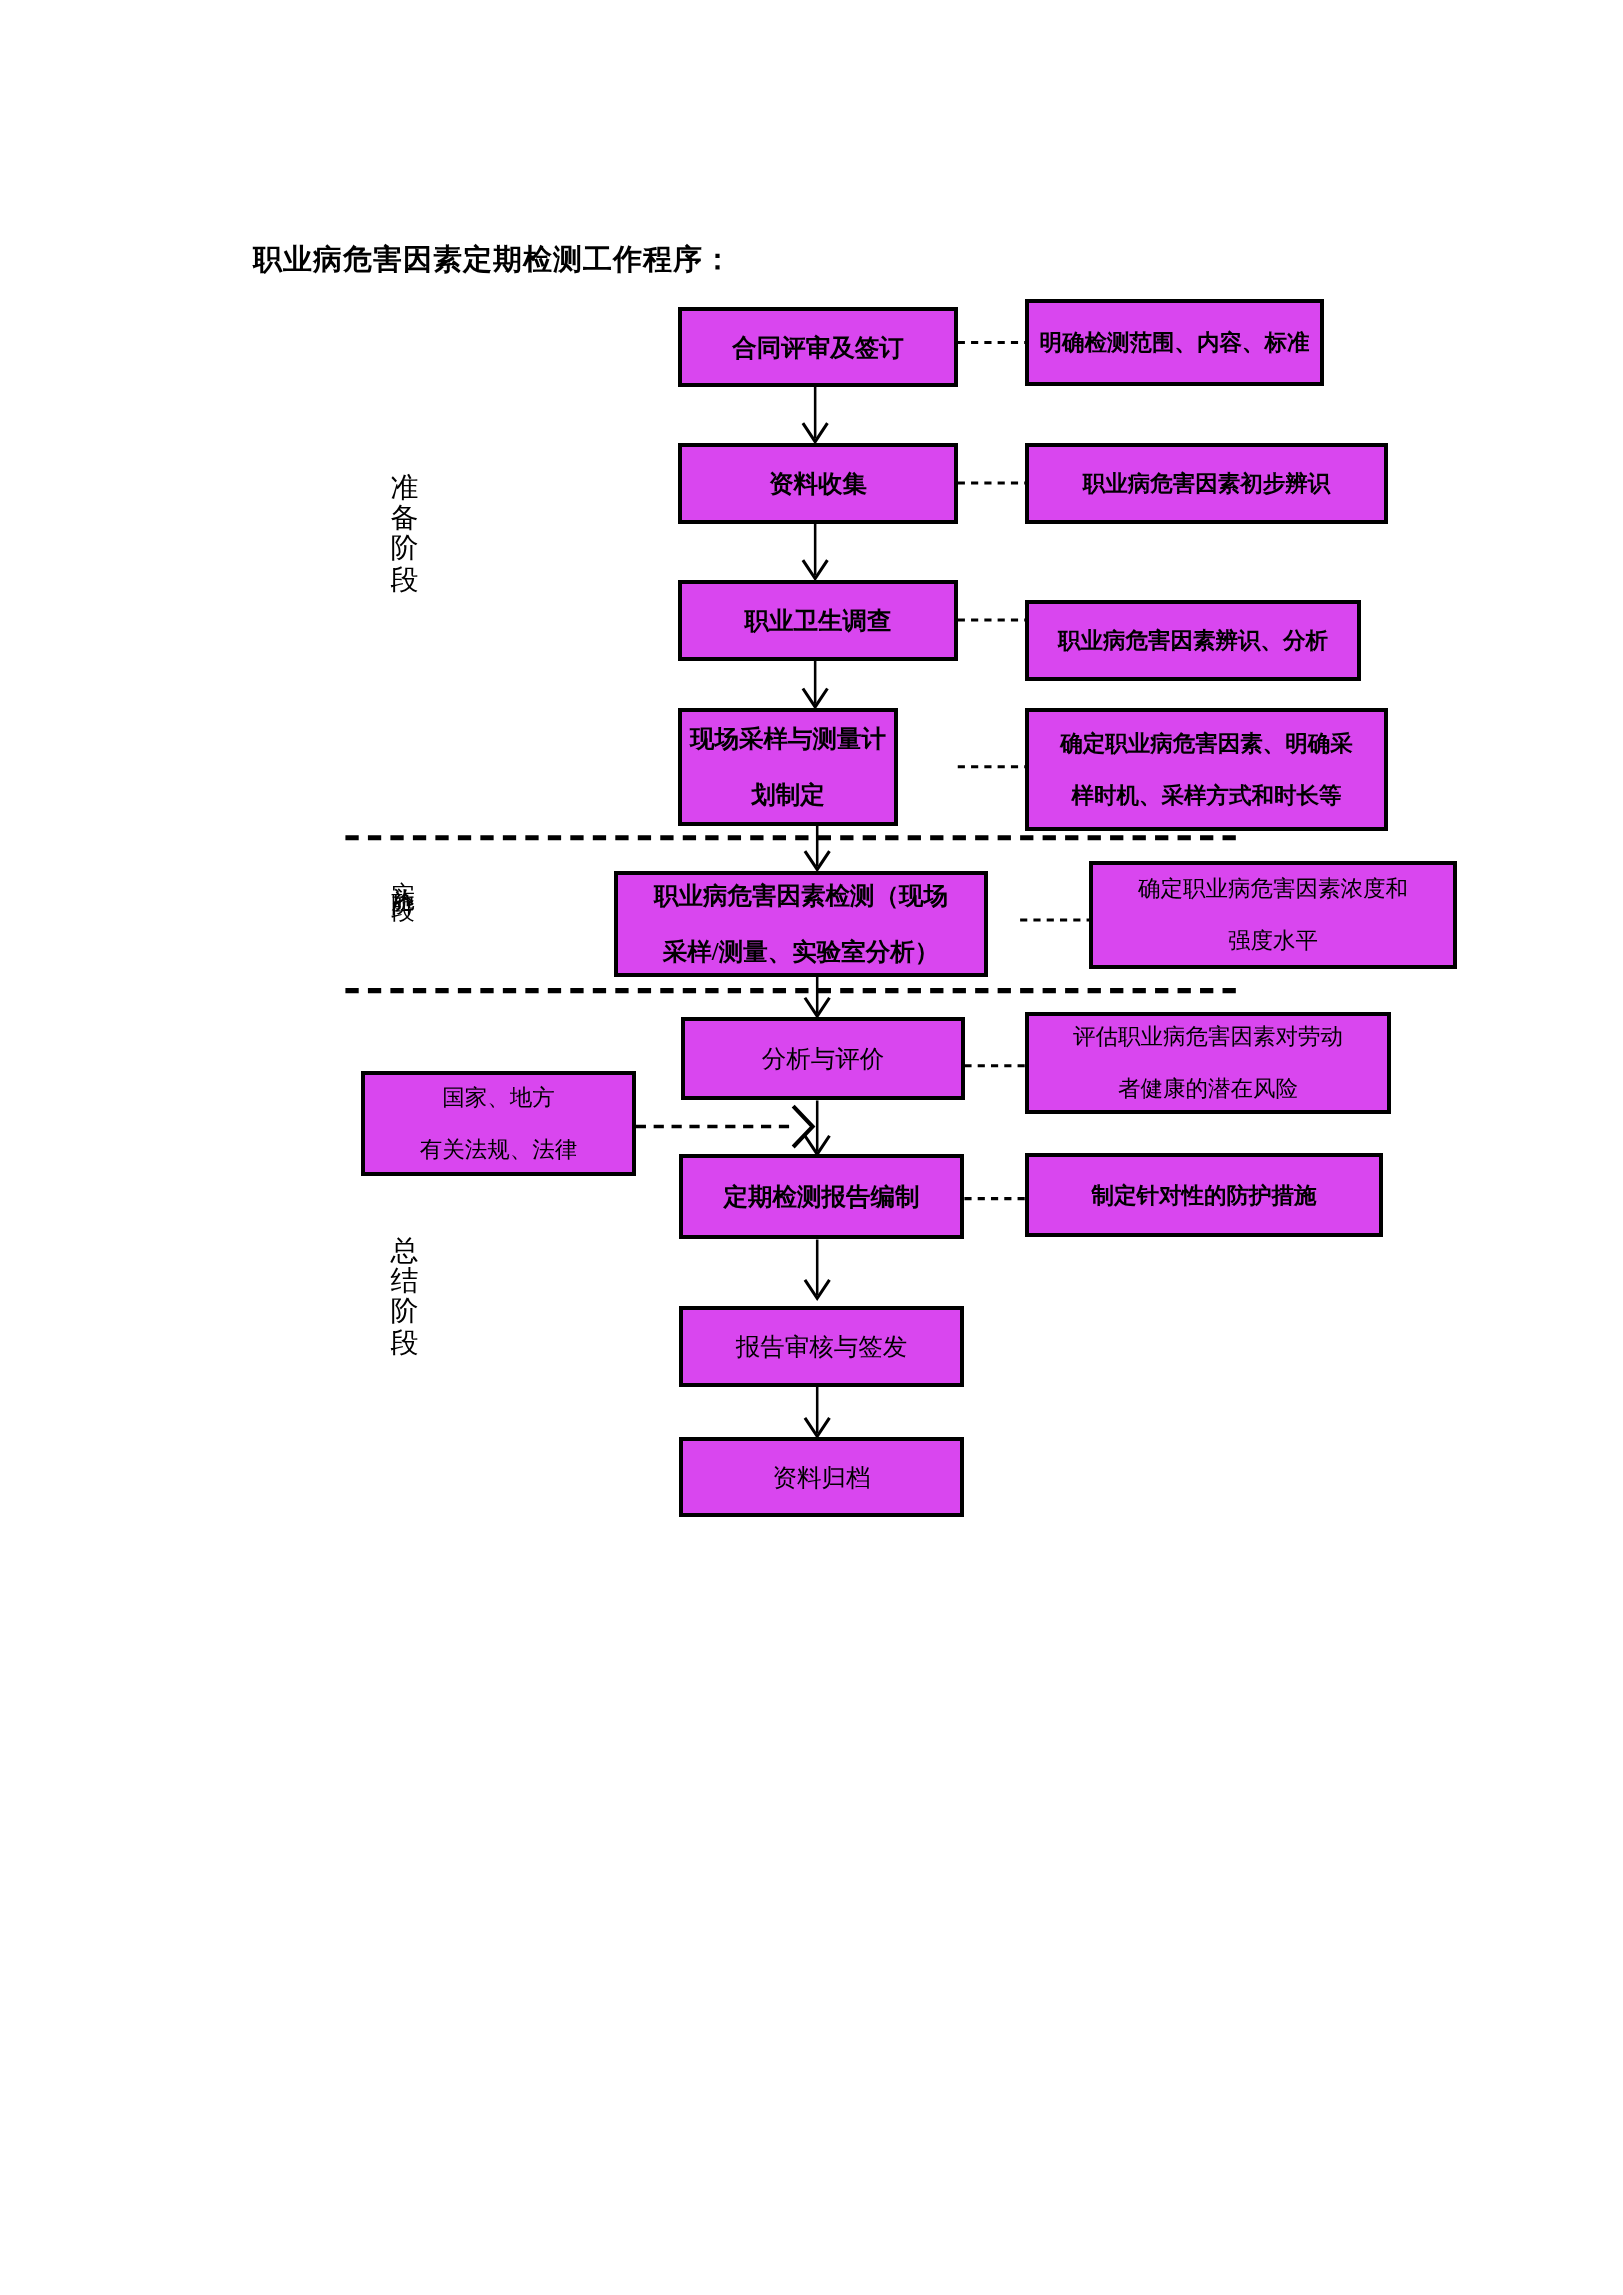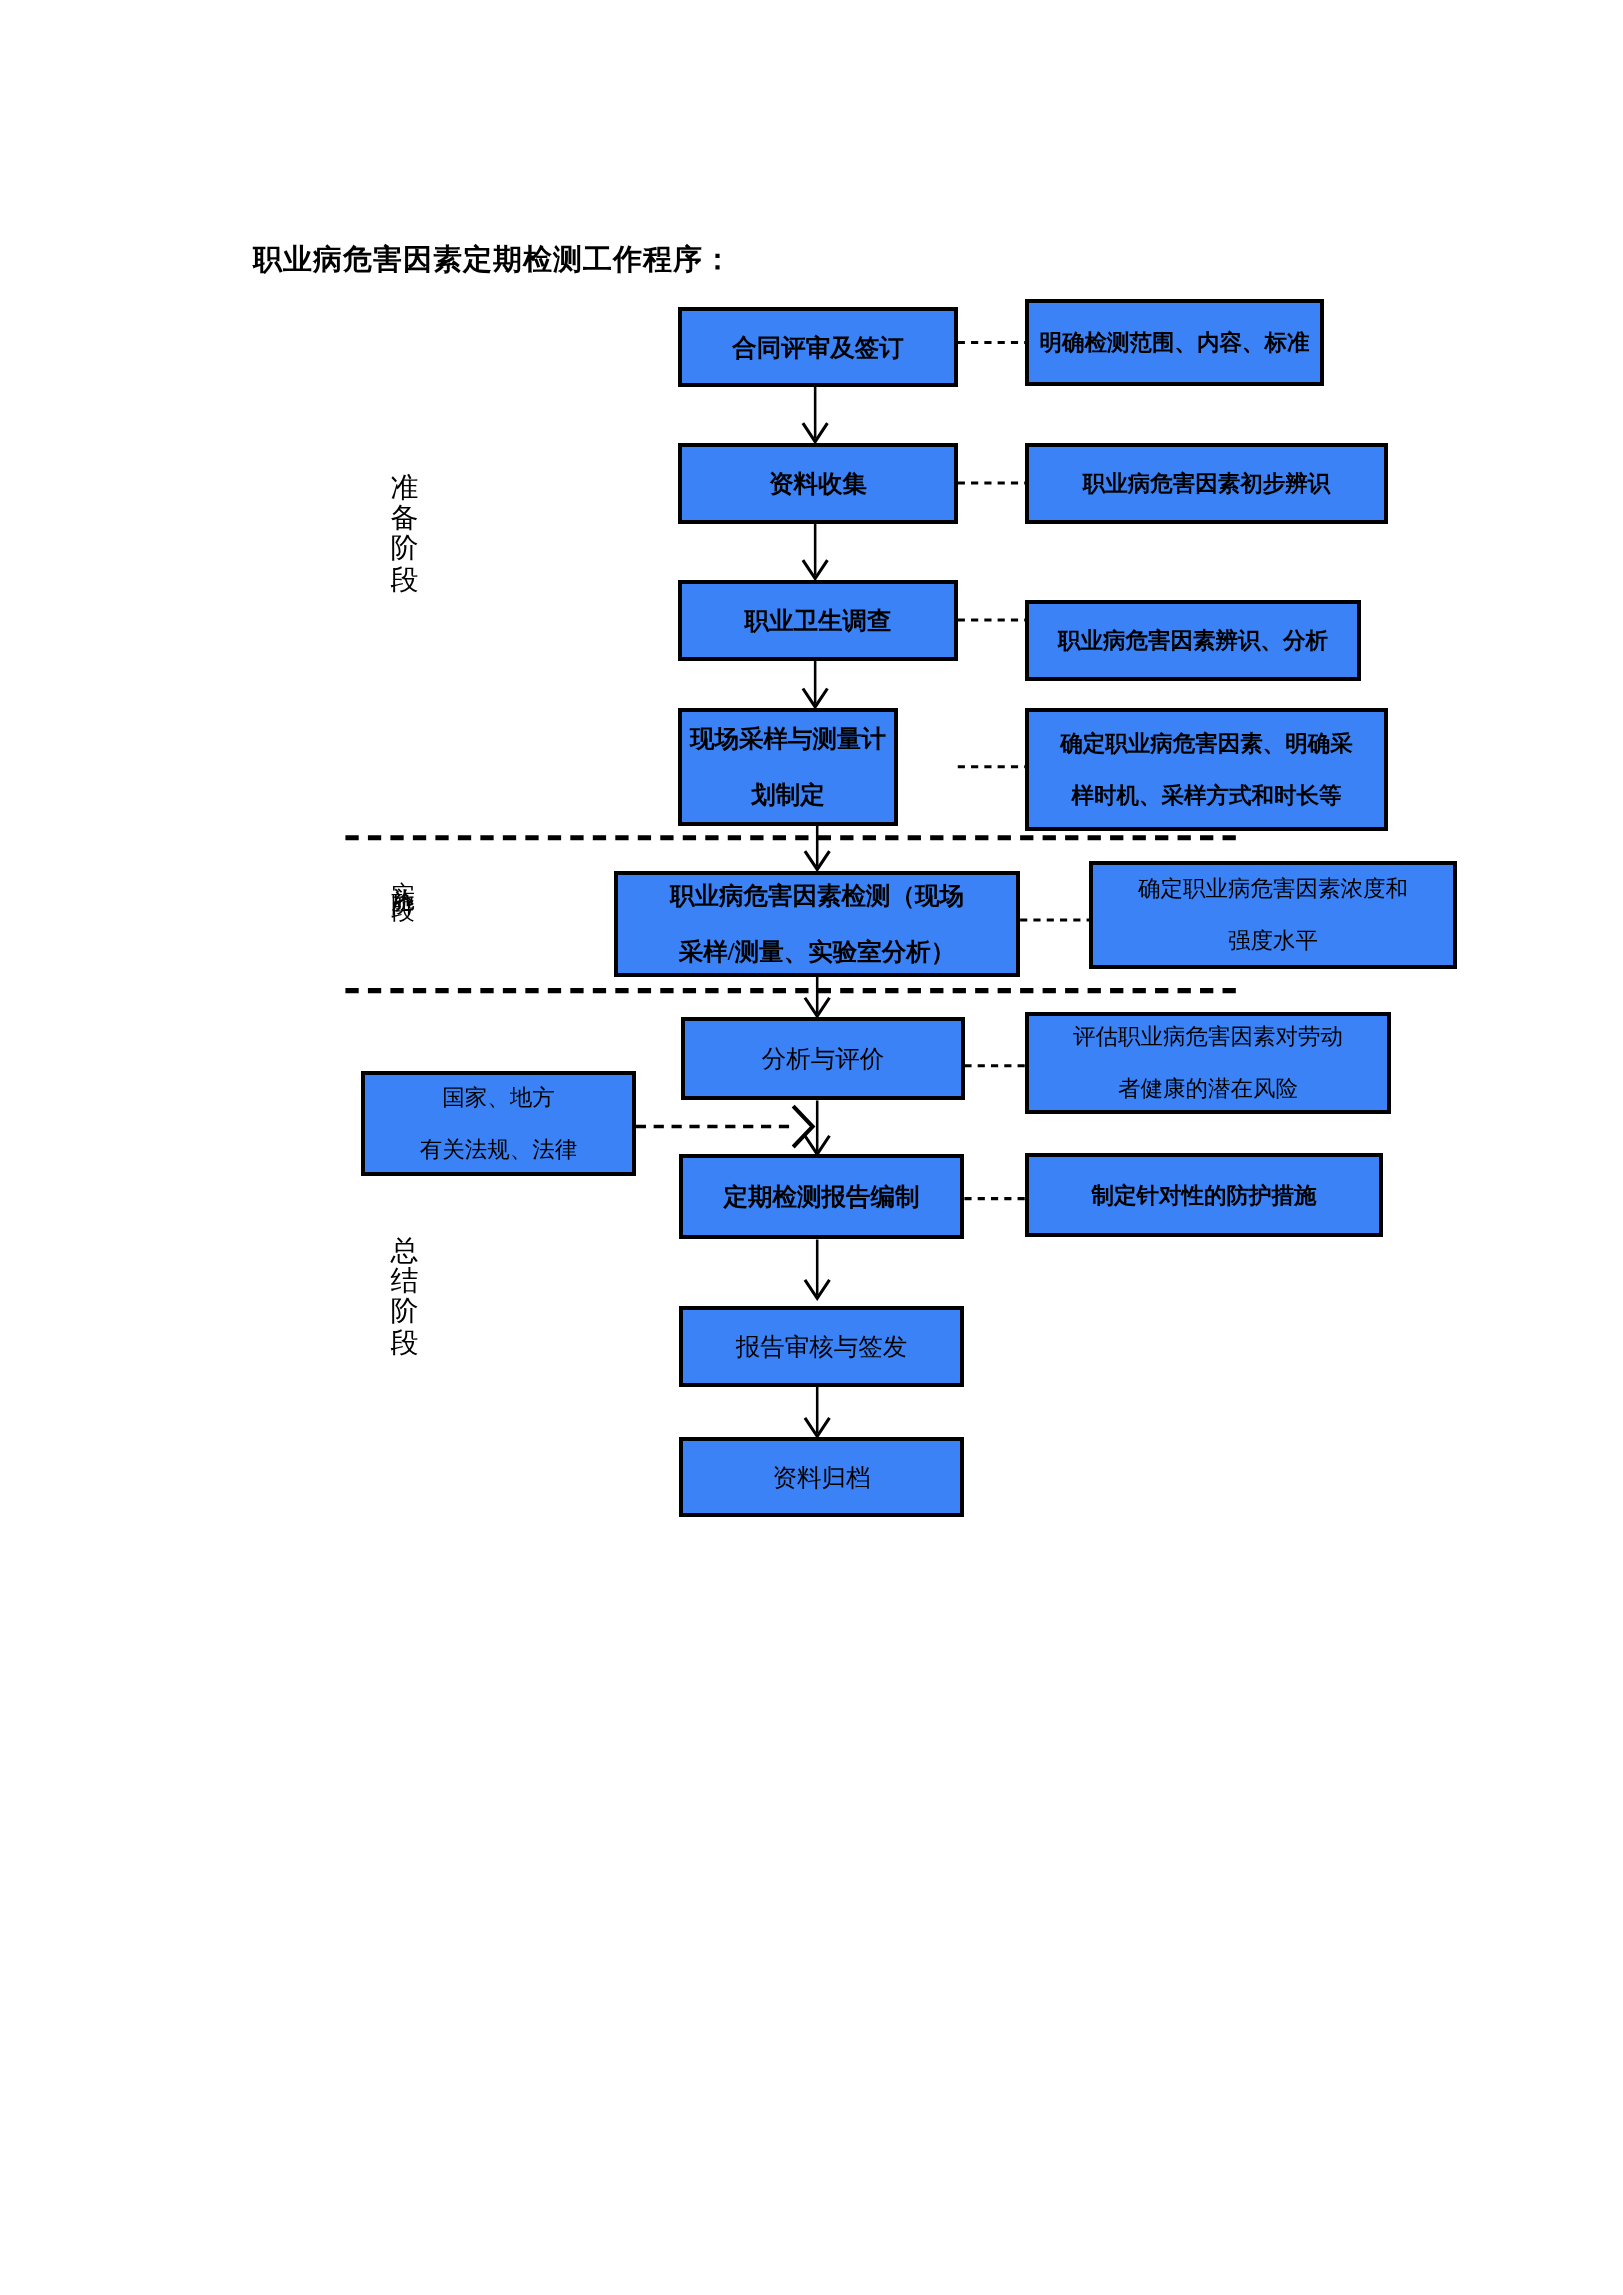--- a/index.html
+++ b/index.html
@@ -21,21 +21,21 @@
     position:absolute;
     writing-mode:vertical-lr;
     text-orientation:upright;
     white-space:nowrap;
   }
   .stage-label.big{font-size:28px;letter-spacing:31px;}
   .stage-label.small{font-size:23.5px;letter-spacing:6.1px;}
   .fbox{
     position:absolute;
     border:4.1px solid #000;
-    background:#3b82f6;
+    background:#d946ef;
     display:flex;align-items:center;justify-content:center;
     text-align:center;
     white-space:pre-line;
     box-sizing:border-box;
   }
   .fbox.main{font-size:24.5px;}
   .fbox.note{font-size:22.5px;}
   .fbox.bold{font-weight:700;}
   .fbox.reg{font-weight:400;}
   .ml{line-height:2.3;}
@@ -99,21 +99,21 @@
       <line x1="1228" y1="2204" x2="1532" y2="2204" stroke-width="7" stroke-dasharray="20 15"></line>
       <polyline points="1536,2164 1574,2204 1536,2244" stroke-width="8"></polyline>
     </g>
   </svg>
 
   <div class="fbox main bold" style="left:670px;top:307px;width:280px;height:80px">合同评审及签订</div>
   <div class="fbox main bold" style="left:670px;top:443px;width:280px;height:81px">资料收集</div>
   <div class="fbox main bold" style="left:670px;top:580px;width:280px;height:81px">职业卫生调查</div>
   <div class="fbox main bold ml" style="left:670px;top:708px;width:220px;height:118px">现场采样与测量计
 划制定</div>
-  <div class="fbox main bold ml" style="left:606px;top:871px;width:406px;height:106px">职业病危害因素检测（现场
+  <div class="fbox main bold ml" style="left:606px;top:871px;width:374px;height:106px">职业病危害因素检测（现场
 采样/测量、实验室分析）</div>
   <div class="fbox main reg" style="left:673px;top:1017px;width:284px;height:83px">分析与评价</div>
   <div class="fbox main bold" style="left:671px;top:1154px;width:285px;height:85px">定期检测报告编制</div>
   <div class="fbox main reg" style="left:671px;top:1437px;width:285px;height:80px">资料归档</div>
   <div class="fbox main reg" style="left:671px;top:1306px;width:285px;height:81px">报告审核与签发</div>
 
   <div class="fbox note bold" style="left:1017px;top:299px;width:299px;height:87px">明确检测范围、内容、标准</div>
   <div class="fbox note bold" style="left:1017px;top:443px;width:363px;height:81px">职业病危害因素初步辨识</div>
   <div class="fbox note bold" style="left:1017px;top:600px;width:336px;height:81px">职业病危害因素辨识、分析</div>
   <div class="fbox note bold ml" style="left:1017px;top:708px;width:363px;height:123px">确定职业病危害因素、明确采

